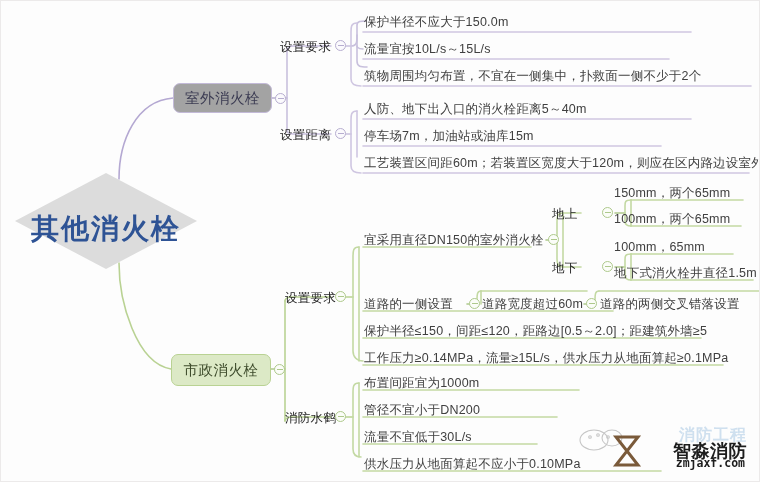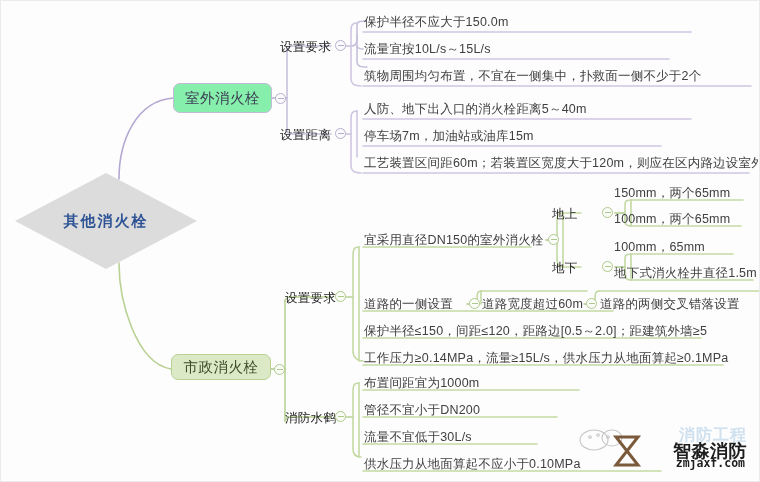--- a/index.html
+++ b/index.html
@@ -25,37 +25,37 @@
   .root-wrap{
     position:absolute;left:14px;top:172px;
     width:182px;height:96px;
   }
   .root-diamond{
     position:absolute;left:0;top:0;width:182px;height:96px;
     background:#dcdcdc;
     clip-path:polygon(50% 0%,100% 50%,50% 100%,0% 50%);
   }
   .root-label{
-    position:absolute;left:0;top:0;width:182px;height:96px;
+    position:absolute;left:0;top:8px;width:182px;height:96px;
     display:flex;align-items:center;justify-content:center;
-    color:#2e5395;font-weight:bold;font-size:15px;letter-spacing:2px;
+    color:#2e5395;font-weight:bold;font-size:28px;letter-spacing:2px;
     white-space:nowrap;
   }
   
   .node-box{
     position:absolute;
     display:flex;align-items:center;justify-content:center;
     border-radius:7px;
     font-size:14.5px;
     white-space:nowrap;
     letter-spacing:.5px;
     box-sizing:border-box;
   }
   .node-purple{
-    background:#86efac;border:1px solid #c3bad8;color:#3b3b52;
+    background:#a3a3a3;border:1px solid #c3bad8;color:#3b3b52;
   }
   .node-green{
     background:#dce9c6;border:1px solid #b9d293;color:#3c4a2a;
   }
   
   .leaf{
     position:absolute;
     font-size:12.5px;
     color:#404040;
     white-space:nowrap;
@@ -211,21 +211,21 @@
   <div class="leaf" style="left:363px;top:41px;">流量宜按10L/s～15L/s</div>
   <div class="leaf" style="left:363px;top:68px;">筑物周围均匀布置，不宜在一侧集中，扑救面一侧不少于2个</div>
 
   <div class="label-node" style="left:279px;top:126px;">设置距离</div>
   <div class="toggle purple" style="left:334px;top:127px;"></div>
 
   <div class="leaf" style="left:363px;top:101px;">人防、地下出入口的消火栓距离5～40m</div>
   <div class="leaf" style="left:363px;top:128px;">停车场7m，加油站或油库15m</div>
   <div class="leaf" style="left:363px;top:155px;">工艺装置区间距60m；若装置区宽度大于120m，则应在区内路边设室外消火栓</div>
 
-  <div class="node-box node-green" style="left:170px;top:353px;width:100px;height:26px;">市政消火栓</div>
+  <div class="node-box node-green" style="left:170px;top:353px;width:100px;height:32px;">市政消火栓</div>
   <div class="toggle green" style="left:273px;top:363px;"></div>
 
   <div class="label-node" style="left:284px;top:289px;">设置要求</div>
   <div class="toggle green" style="left:334px;top:290px;"></div>
 
   <div class="leaf" style="left:363px;top:232px;">宜采用直径DN150的室外消火栓</div>
   <div class="toggle green" style="left:547px;top:233px;"></div>
 
   <div class="label-node" style="left:551px;top:205px;">地上</div>
   <div class="toggle green" style="left:601px;top:206px;"></div>

